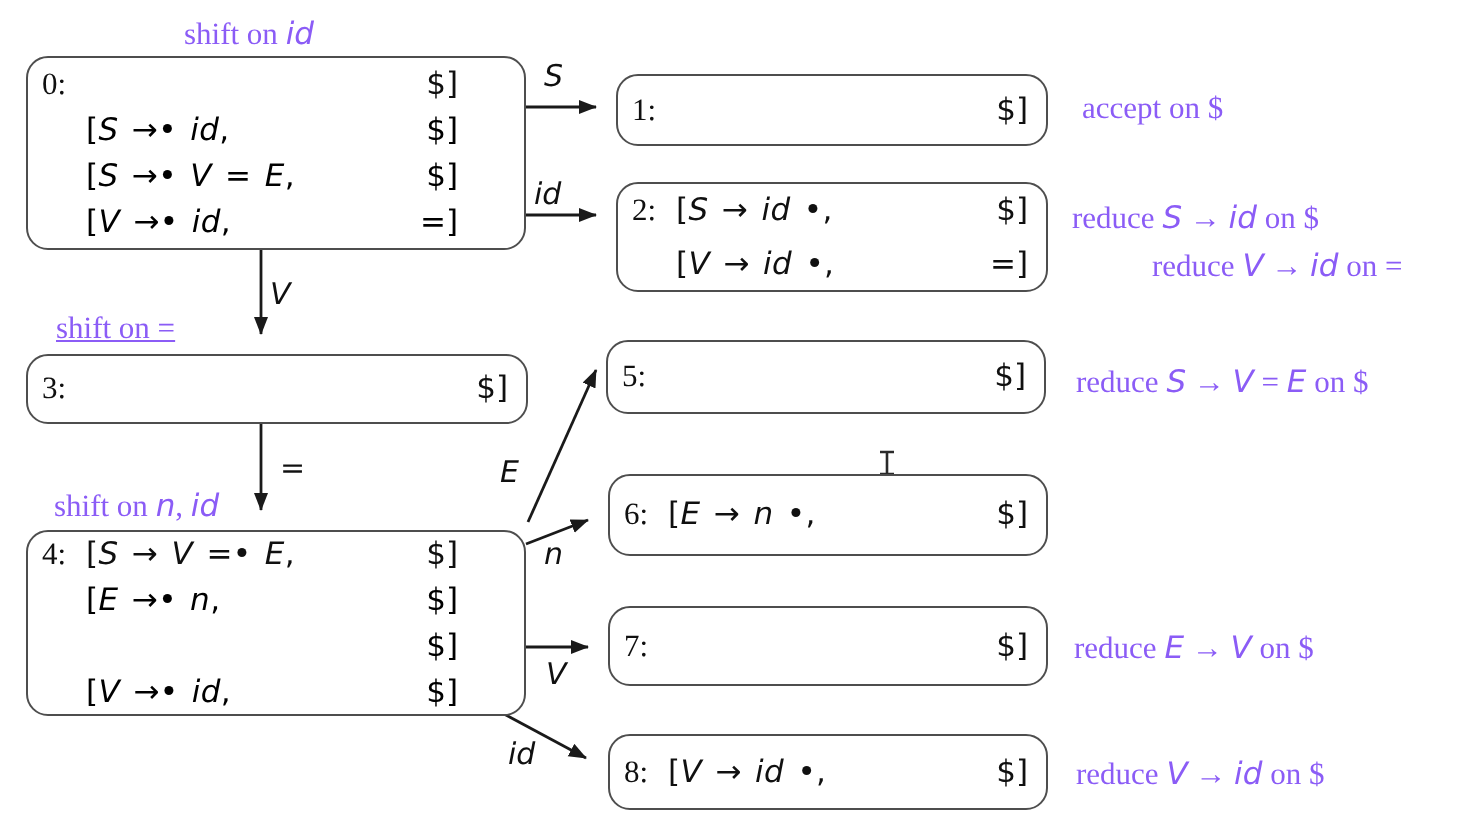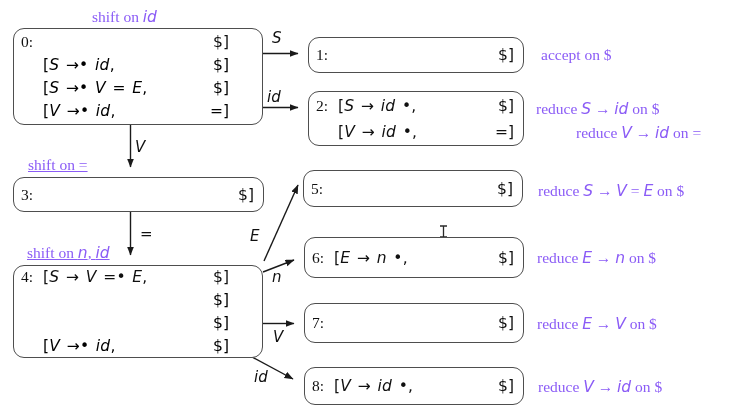--- a/index.html
+++ b/index.html
@@ -27,21 +27,21 @@
   .s4{left:13px;top:265px;width:250px;height:93px;}
   .s5{left:303px;top:170px;width:220px;height:37px;}
   .s6{left:304px;top:237px;width:220px;height:41px;}
   .s7{left:304px;top:303px;width:220px;height:40px;}
   .s8{left:304px;top:367px;width:220px;height:38px;}
   
   .lbl,.ann{position:absolute;z-index:2;font-family:"Liberation Serif","DejaVu Serif",serif;
             font-size:15.5px;color:#8b5cf6;white-space:pre;}
   .shift-id{left:92px;top:8px;}
   .shift-eq{left:28px;top:156px;text-decoration:underline;}
-  .shift-nid{left:27px;top:244px;text-decoration:underline;}
+  .shift-nid{left:27px;top:244px;}
   .a1{left:541px;top:46px;}
   .a2{left:536px;top:100px;}
   .a3{left:536px;top:124px;margin-left:40px;}
   .a4{left:538px;top:182px;}
   .a5{left:537px;top:249px;}
   .a6{left:537px;top:315px;}
   .a7{left:538px;top:378px;}
   
   .elbl{position:absolute;z-index:2;font-style:italic;font-size:15px;color:#101010;
         font-family:"DejaVu Sans",sans-serif;}
@@ -130,20 +130,21 @@
   </div>
 
   <div class="state s4">
     <div class="line">
       <span class="num">4:</span>
       <span class="prod mathify">[<i>S</i> → <i>V</i> =• <i>E</i>,</span>
       <span class="la">$]</span>
     </div>
     <div class="line blue">
       <span class="num"></span>
+      <span class="prod mathify">[<i>E</i> →• <i>n</i>,</span>
       <span class="la">$]</span>
     </div>
     <div class="line blue">
       <span class="num"></span>
       <span class="la">$]</span>
     </div>
     <div class="line blue">
       <span class="num"></span>
       <span class="prod mathify">[<i>V</i> →• <i>id</i>,</span>
       <span class="la">$]</span>
@@ -178,21 +179,20 @@
   </div>
 
   <div class="lbl shift-id mathify">shift on <i>id</i></div>
   <div class="lbl shift-eq mathify">shift on =</div>
   <div class="lbl shift-nid mathify">shift on <i>n</i>, <i>id</i></div>
 
   <div class="ann a1 mathify">accept on $</div>
   <div class="ann a2 mathify">reduce <i>S</i> → <i>id</i> on $</div>
   <div class="ann a3 mathify">reduce <i>V</i> → <i>id</i> on =</div>
   <div class="ann a4 mathify">reduce <i>S</i> → <i>V</i> = <i>E</i> on $</div>
-  <div class="ann a5 mathify">reduce <i>E</i> → <i>n</i> on $</div>
   <div class="ann a6 mathify">reduce <i>E</i> → <i>V</i> on $</div>
   <div class="ann a7 mathify">reduce <i>V</i> → <i>id</i> on $</div>
 
   <div class="elbl eS">S</div>
   <div class="elbl eid1">id</div>
   <div class="elbl eV1">V</div>
   <div class="elbl eeq">=</div>
   <div class="elbl eE">E</div>
   <div class="elbl en">n</div>
   <div class="elbl eV2">V</div>

